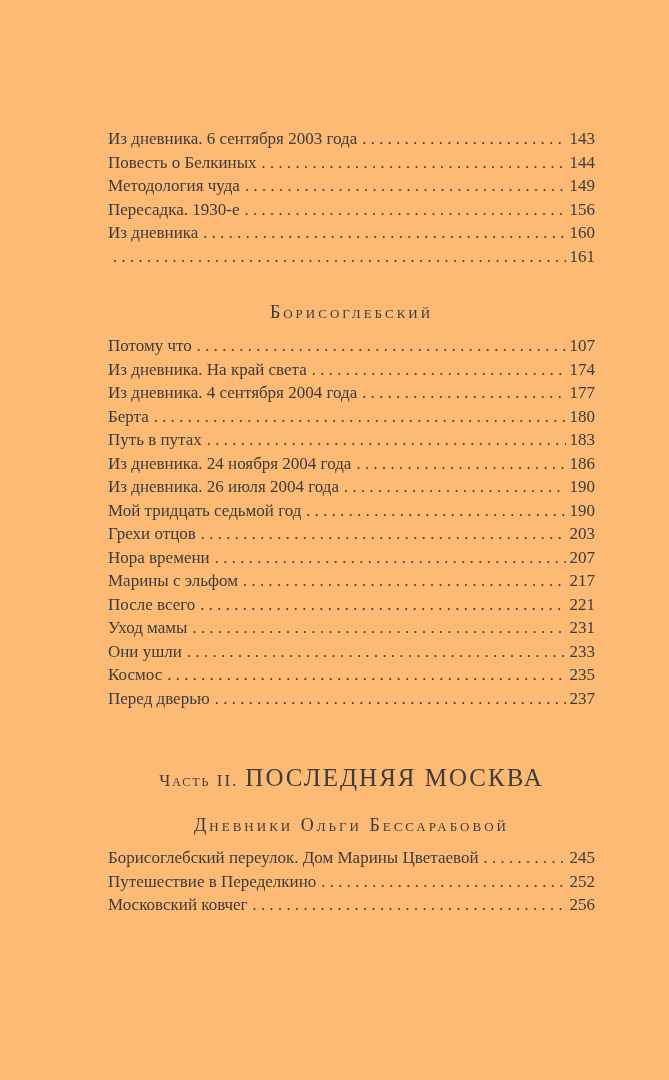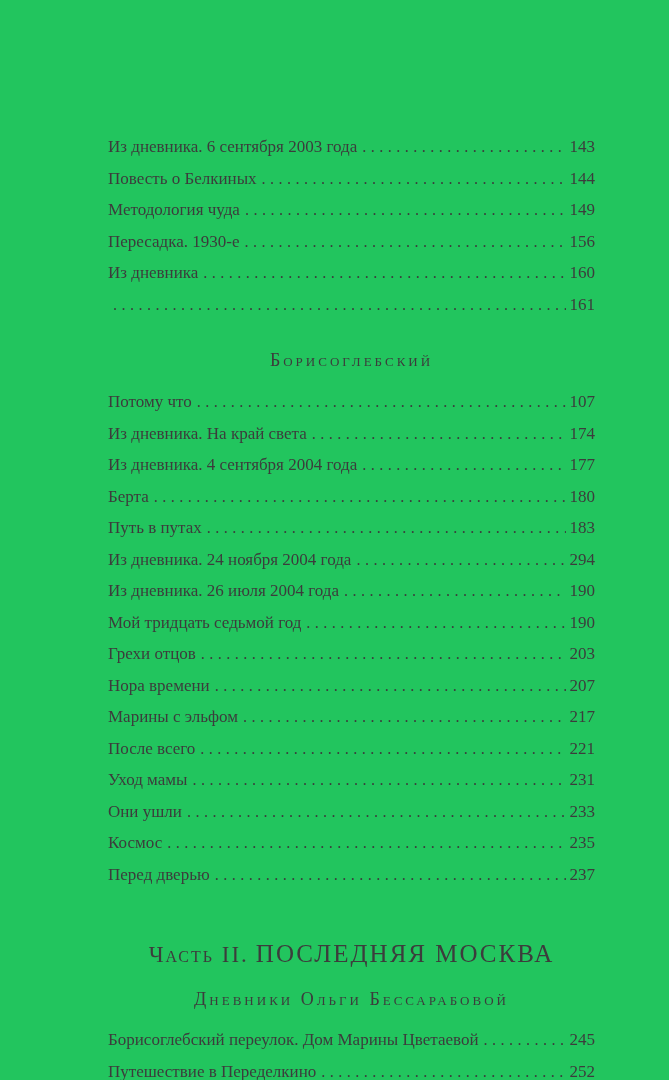--- a/index.html
+++ b/index.html
@@ -12,21 +12,21 @@
     height: 1080px;
     overflow: hidden;
     font-family: "Liberation Serif", serif;
     color: #3c3c3c;
   }
   .page {
     box-sizing: border-box;
     width: 669px;
     height: 1080px;
     padding: 127px 74px 0 108px;
-    background: #22c55e;
+    background: #fdba74;
   }
   .toc-section { margin: 0; }
   .row {
     display: flex;
     align-items: baseline;
     line-height: 23.5px;
     font-size: 17px;
     white-space: nowrap;
   }
   .t { flex: 0 0 auto; }
@@ -38,21 +38,20 @@
   }
   .leader::after {
     content: "..................................................................................................";
     letter-spacing: 4.5px;
     font-size: 16px;
   }
   .p {
     flex: 0 0 auto;
     text-align: center;
     min-width: 24px;
-    margin-top: 8px;
   }
   .subheading {
     margin: 32px 0 10px 0;
     text-align: center;
     font-weight: normal;
     font-size: 18px;
     font-variant: small-caps;
     letter-spacing: 3px;
     line-height: 24px;
   }
@@ -60,21 +59,21 @@
     margin: 17px 0 9px 0;
   }
   .part-heading {
     margin: 50px 0 0 0;
     text-align: center;
     font-weight: normal;
     line-height: 30px;
     white-space: nowrap;
   }
   .part-label {
-    font-size: 23px;
+    font-size: 17px;
     font-variant: small-caps;
     letter-spacing: 2px;
     margin-right: 7px;
   }
   .part-title {
     font-size: 25px;
     letter-spacing: 2px;
   }
 </style>
 </head>
@@ -138,21 +137,21 @@
       <span class="p">180</span>
     </div>
     <div class="row">
       <span class="t">Путь в путах</span>
       <span class="leader"></span>
       <span class="p">183</span>
     </div>
     <div class="row">
       <span class="t">Из дневника. 24 ноября 2004 года</span>
       <span class="leader"></span>
-      <span class="p">294</span>
+      <span class="p">186</span>
     </div>
     <div class="row">
       <span class="t">Из дневника. 26 июля 2004 года</span>
       <span class="leader"></span>
       <span class="p">190</span>
     </div>
     <div class="row">
       <span class="t">Мой тридцать седьмой год</span>
       <span class="leader"></span>
       <span class="p">190</span>

